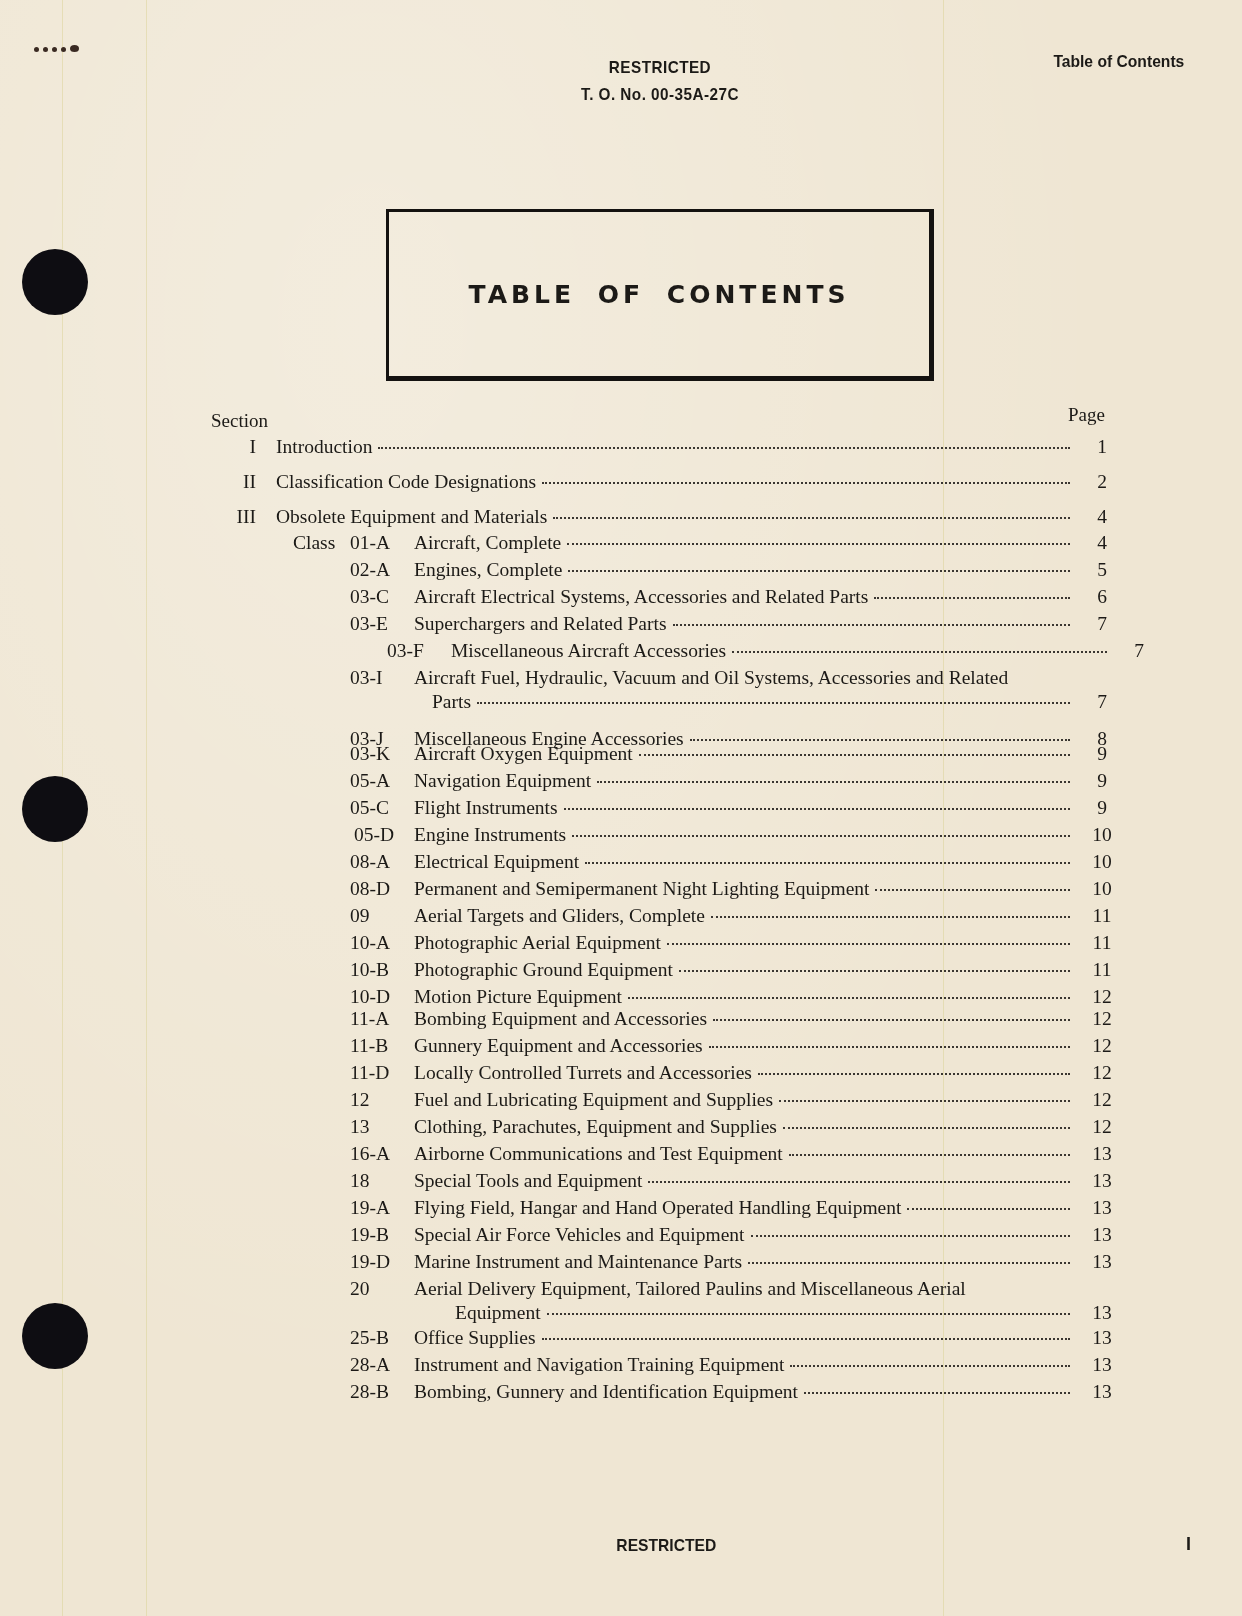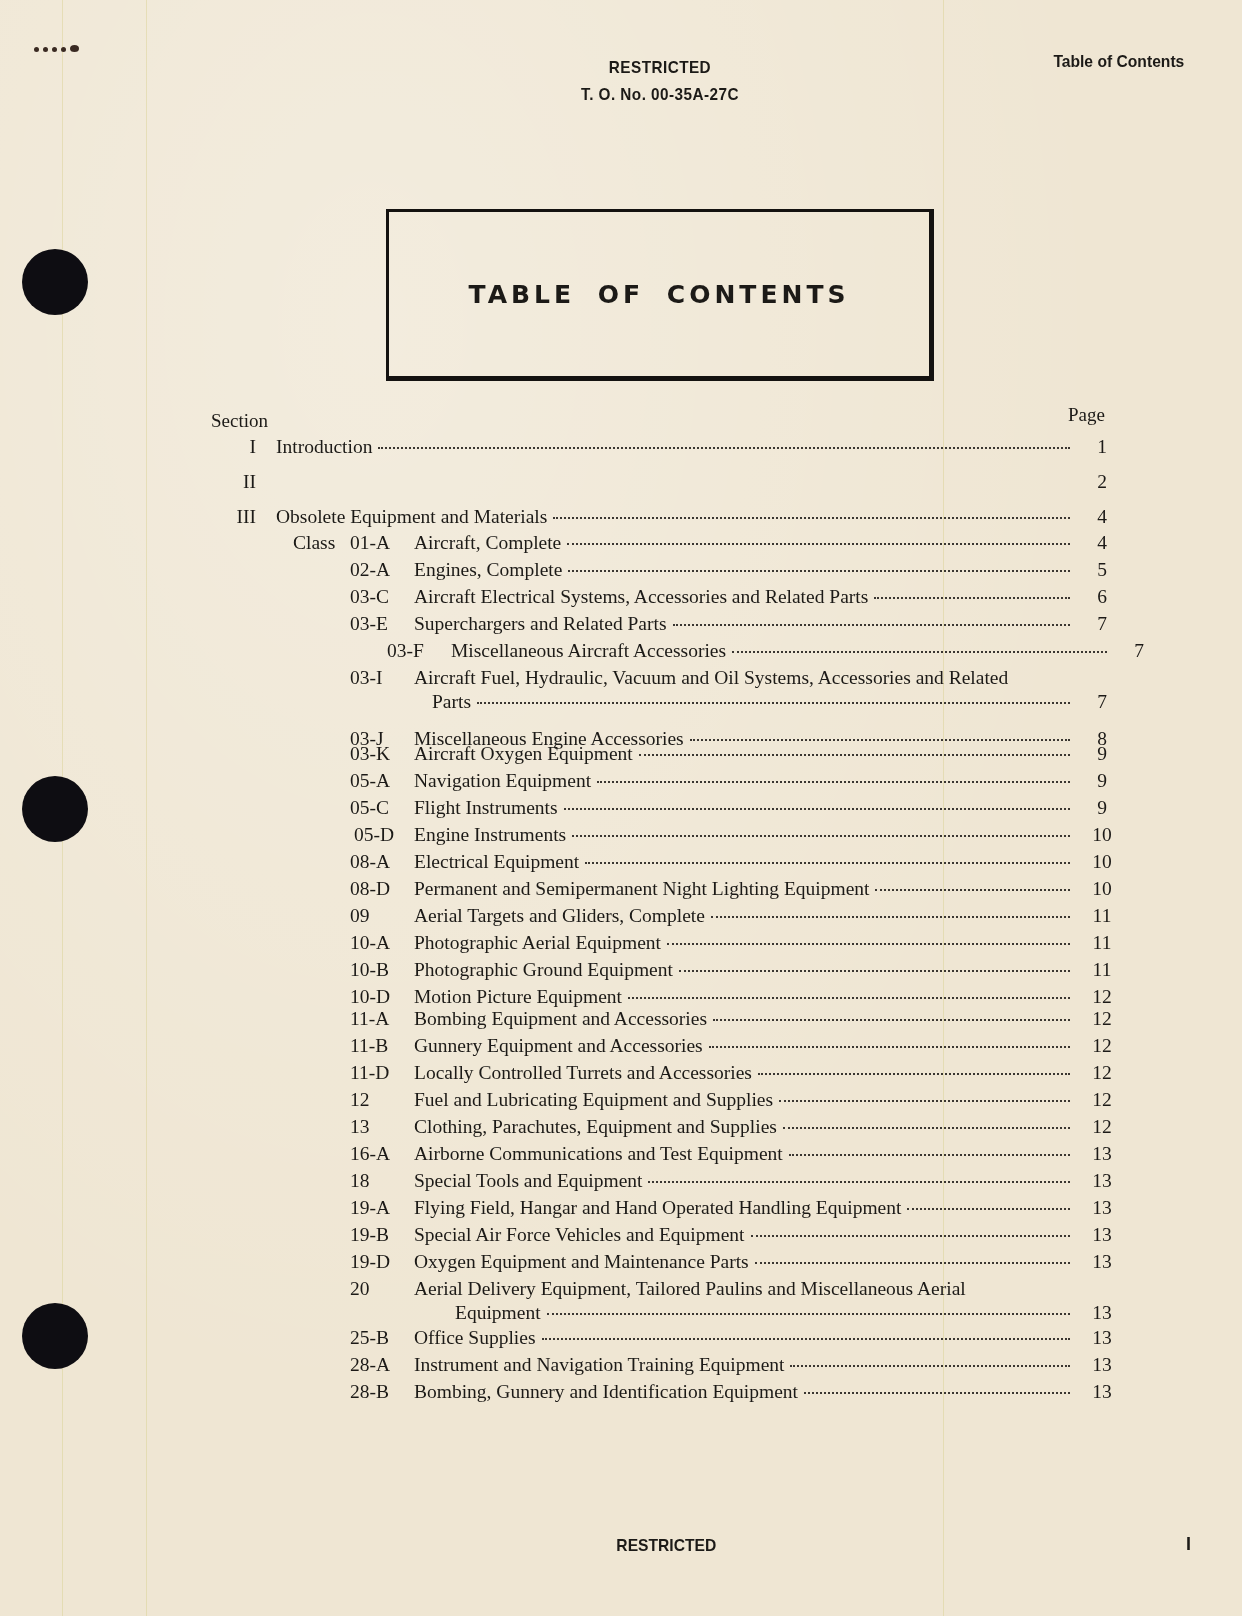--- a/index.html
+++ b/index.html
@@ -68,20 +68,24 @@
   <div class="row" style="top: 436px;">
         <span class="num" style="left:200px;width:56px">I</span>
         <span class="label" style="left:276px;width:794px">
           <span class="txt">Introduction</span>
           <span class="dots"></span>
         </span>
         <span class="page-no">1</span>
       </div>
       <div class="row" style="top: 471px;">
         <span class="num" style="left:200px;width:56px">II</span>
+        <span class="label" style="left:276px;width:794px">
+          <span class="txt">Classification Code Designations</span>
+          <span class="dots"></span>
+        </span>
         <span class="page-no">2</span>
       </div>
       <div class="row" style="top: 506px;">
         <span class="num" style="left:200px;width:56px">III</span>
         <span class="label" style="left:276px;width:794px">
           <span class="txt">Obsolete Equipment and Materials</span>
           <span class="dots"></span>
         </span>
         <span class="page-no">4</span>
       </div>
@@ -293,21 +297,21 @@
         <span class="code" style="left:350px">19-B</span>
         <span class="label" style="left:414px;width:656px">
           <span class="txt">Special Air Force Vehicles and Equipment</span>
           <span class="dots"></span>
         </span>
         <span class="page-no">13</span>
       </div>
       <div class="row" style="top: 1251px;">
         <span class="code" style="left:350px">19-D</span>
         <span class="label" style="left:414px;width:656px">
-          <span class="txt">Oxygen Equipment and Maintenance Parts</span>
+          <span class="txt">Marine Instrument and Maintenance Parts</span>
           <span class="dots"></span>
         </span>
         <span class="page-no">13</span>
       </div>
       <div class="row" style="top: 1278px;">
         <span class="code" style="left:350px">20</span>
         <span class="label" style="left:414px;width:656px">
           <span class="txt" style="white-space:nowrap;text-align:justify">Aerial Delivery Equipment, Tailored Paulins and Miscellaneous Aerial</span>
         </span>
         <span class="label" style="left:455px;width:615px;top:24px">

